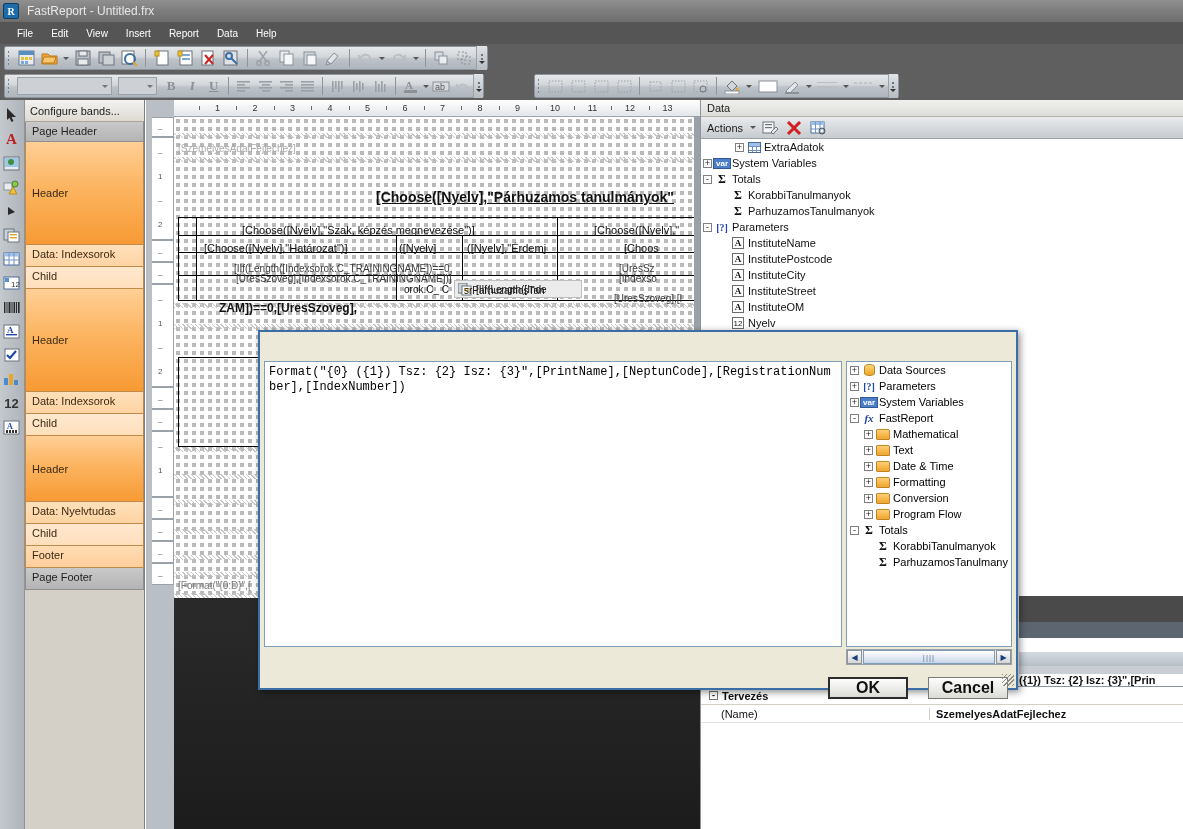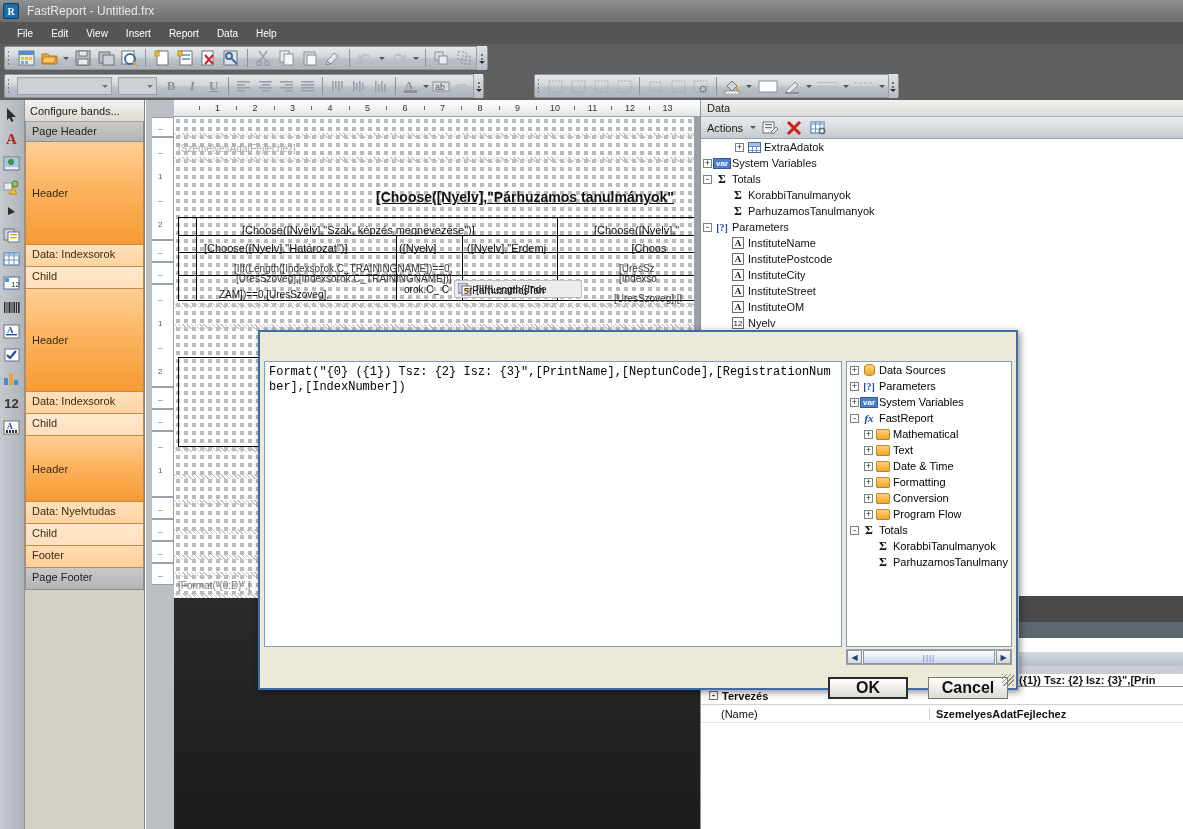--- a/index.html
+++ b/index.html
@@ -808,26 +808,26 @@
       </div>
 
       <div id="canvas-objects">
           <div class="txtel" style="left: 4px; top: 26px; width: 225px; font-size: 10px; color: rgb(170, 170, 170);">[SzemelyesAdatFejlechez]</div>
           <div class="txtel" style="left: 202px; top: 72px; width: 330px; font-size: 14px; font-weight: bold; text-decoration: underline;">[Choose([Nyelv],"Párhuzamos tanulmányok"</div>
           <div class="txtel" style="left: 68px; top: 107px; width: 268px; font-size: 11px;">[Choose([Nyelv],"Szak, képzés megnevezése")]</div>
           <div class="txtel" style="left: 420px; top: 107px; width: 106px; font-size: 11px;">[Choose([Nyelv],"</div>
           <div class="txtel" style="left: 30px; top: 125px; width: 175px; font-size: 11px;">[Choose([Nyelv],"Határozat")]</div>
           <div class="txtel" style="left: 225px; top: 125px; width: 50px; font-size: 11px;">([Nyelv]</div>
           <div class="txtel" style="left: 293px; top: 125px; width: 90px; font-size: 11px;">([Nyelv],"Érdemj</div>
-          <div class="txtel" style="left: 450px; top: 125px; width: 50px; font-size: 11px; text-align: center;">[Choos</div>
+          <div class="txtel" style="left: 450px; top: 125px; width: 50px; font-size: 11px;">[Choos</div>
           <div class="txtel" style="left: 60px; top: 146px; width: 280px; font-size: 10px; color: rgb(58, 58, 58);">[IIf(Length([Indexsorok.C_TRAININGNAME])==0,</div>
           <div class="txtel" style="left: 62px; top: 156px; width: 280px; font-size: 10px; color: rgb(58, 58, 58);">[UresSzoveg],[Indexsorok.C_TRAININGNAME])]</div>
           <div class="txtel" style="left: 445px; top: 146px; width: 60px; font-size: 10px; color: rgb(58, 58, 58);">[UresSz</div>
           <div class="txtel" style="left: 445px; top: 156px; width: 60px; font-size: 10px; color: rgb(58, 58, 58);">[Indexso</div>
-          <div class="txtel" style="left: 45px; top: 172px; width: 150px; font-size: 10px;">ZAM])==0,[UresSzoveg],</div>
+          <div class="txtel" style="left: 45px; top: 184px; width: 150px; font-size: 12px; font-weight: bold;">ZAM])==0,[UresSzoveg],</div>
           <div class="txtel" style="left: 230px; top: 167px; width: 45px; font-size: 10px;">orok.C_
 CREDIT</div>
           <div class="txtel" style="left: 290px; top: 168px; width: 115px; font-size: 10px;">srParhuzamosTan</div>
           <div class="txtel" style="left: 440px; top: 176px; width: 86px; font-size: 10px; color: rgb(58, 58, 58);">[UresSzoveg],[I</div>
           <div class="txtel" style="left: 218px; top: 215px; width: 300px; font-size: 14px; font-weight: bold; text-decoration: underline;">[Choose([Nyelv],"Korábbi tanulmányok"</div>
           <div class="txtel" style="left: 4px; top: 463px; width: 110px; font-size: 10px; color: rgb(122, 122, 122);">[Format("{0:D}",[</div>
         </div>
     </div>
 
     <div style="position:absolute;right:0;top:17px;width:6px;height:481px;background:#9aa1a8;"></div>

